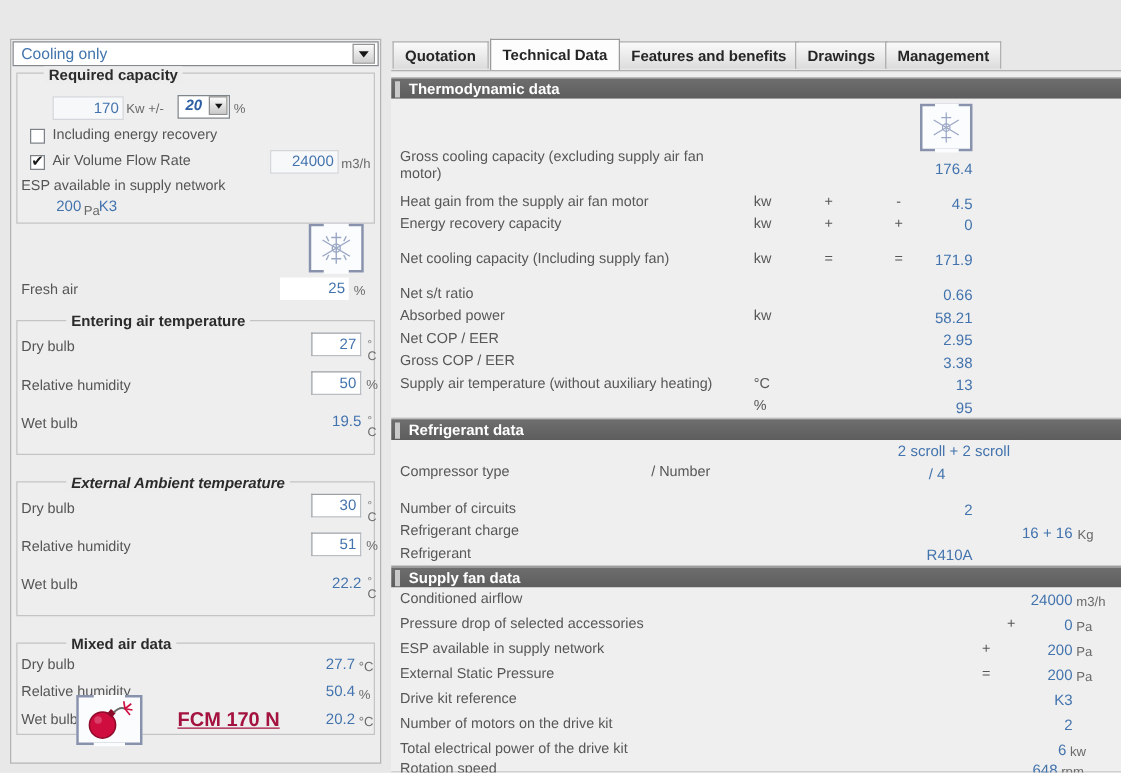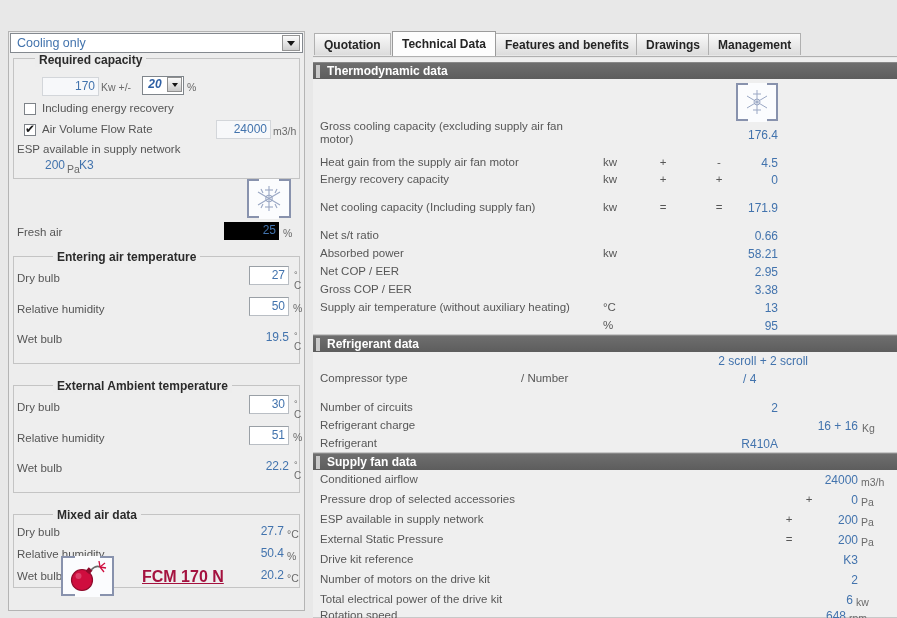--- a/index.html
+++ b/index.html
@@ -367,21 +367,21 @@
           <circle cx="20" cy="17.5" r="3.2"></circle>
           <line x1="12" y1="8" x2="14" y2="12"></line>
           <line x1="28" y1="8" x2="26" y2="12"></line>
           <line x1="12" y1="27" x2="14" y2="23"></line>
           <line x1="28" y1="27" x2="26" y2="23"></line>
         </g>
       </svg>
     </div>
 
     <div class="lbl" style="left:8px; top:194px;">Fresh air</div>
-    <div class="field flat" style="left:215px; top:190px; width:55px; height:18px; border:none; background:#000000;">25</div>
+    <div class="field flat" style="left:215px; top:190px; width:55px; height:18px; border:none; background:#ffffff;">25</div>
     <div class="unit" style="left:274px; top:195px;">%</div>
 
     <div class="grp" style="top:224px; height:108px;"></div>
     <div class="grp-title" style="left:44px; top:218px;">Entering air temperature</div>
 
     <div class="lbl" style="left:8px; top:240px;">Dry bulb</div>
     <div class="field" style="left:240px; top:234px; width:40px; height:19px;">27</div>
     <div class="deg" style="left:285px; top:244px;">
         <span class="sym">°</span>
         <span class="c">C</span>
@@ -392,21 +392,21 @@
     <div class="unit" style="left:284px; top:270px;">%</div>
 
     <div class="lbl" style="left:8px; top:301px;">Wet bulb</div>
     <div class="ro-val" style="left:235px; top:298px; width:45px;">19.5</div>
     <div class="deg" style="left:285px; top:305px;">
         <span class="sym">°</span>
         <span class="c">C</span>
       </div>
 
     <div class="grp" style="top:353px; height:108px;"></div>
-    <div class="grp-title" style="left:44px; top:347px;">External Ambient temperature</div>
+    <div class="grp-title" style="left:44px; top:347px;font-style:italic;">External Ambient temperature</div>
 
     <div class="lbl" style="left:8px; top:369px;">Dry bulb</div>
     <div class="field" style="left:240px; top:363px; width:40px; height:19px;">30</div>
     <div class="deg" style="left:285px; top:373px;">
         <span class="sym">°</span>
         <span class="c">C</span>
       </div>
 
     <div class="lbl" style="left:8px; top:400px;">Relative humidity</div>
     <div class="field" style="left:240px; top:394px; width:40px; height:19px;">51</div>

